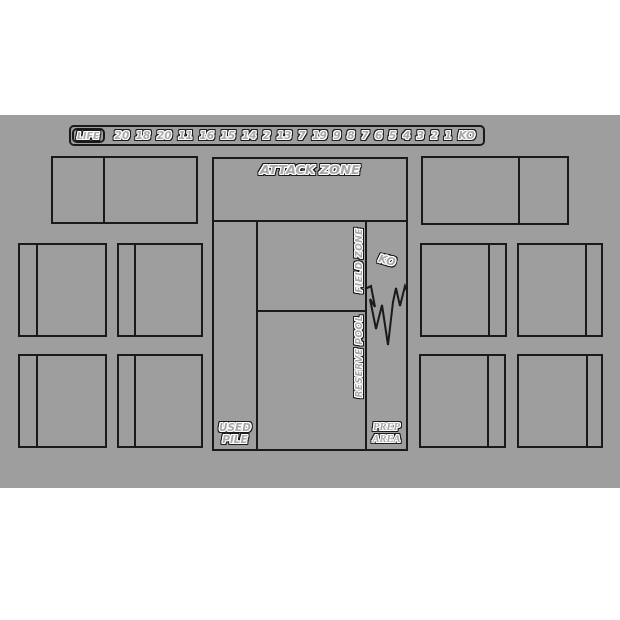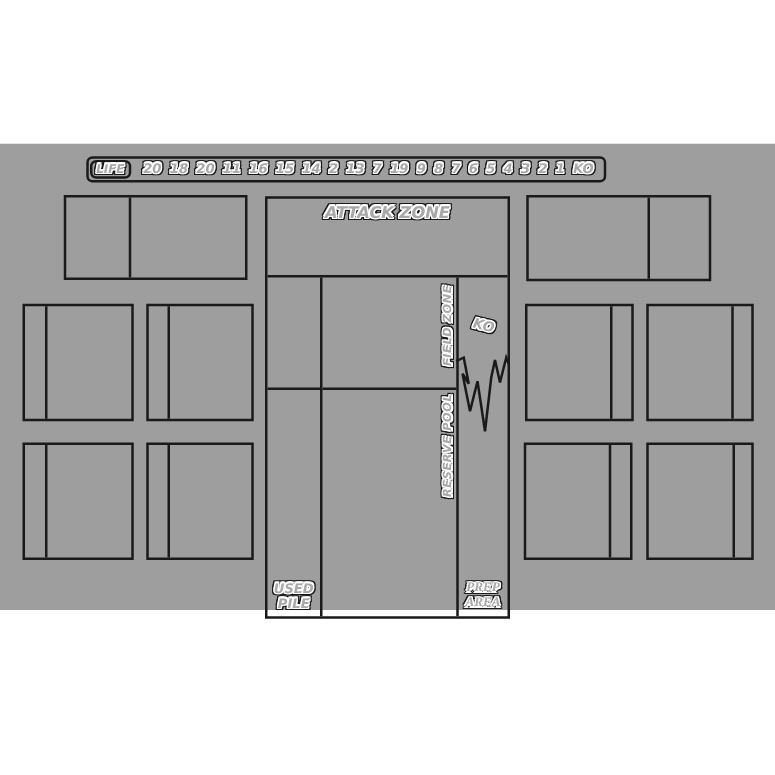--- a/index.html
+++ b/index.html
@@ -37,27 +37,27 @@
   }
   .life-values{
     flex:1;display:flex;justify-content:space-between;align-items:flex-start;
     padding:0 8px 0 10px;font-size:10.5px;line-height:1;
   }
   
   .slot{position:absolute;border:2px solid var(--ink);box-sizing:border-box;}
   .slot-divider{position:absolute;top:0;bottom:0;width:2px;background:var(--ink);}
   
   .central{
-    position:absolute;left:212px;top:42px;width:196px;height:338px;box-sizing:border-box;
+    position:absolute;left:212px;top:42px;width:196px;height:294px;box-sizing:border-box;
     border:2px solid var(--ink);display:flex;flex-direction:column;
   }
   .attack-zone{height:61px;border-bottom:2px solid var(--ink);text-align:center;}
   .attack-label{display:inline-block;margin-top:4px;font-size:13px;line-height:1;}
   .board-lower{flex:1;display:flex;min-height:0;}
-  .col-left{width:44px;box-sizing:border-box;border-right:2px solid var(--ink);display:flex;flex-direction:column;}
+  .col-left{width:44px;box-sizing:border-box;border-right:2px solid var(--ink);display:flex;flex-direction:row;}
   .col-left-top{height:88px;border-bottom:2px solid var(--ink);}
   .col-left-bottom{flex:1;display:flex;align-items:flex-end;justify-content:center;padding-bottom:4px;}
   .col-mid{width:109px;box-sizing:border-box;border-right:2px solid var(--ink);display:flex;flex-direction:column;}
   .field-zone{height:88px;border-bottom:2px solid var(--ink);position:relative;}
   .reserve-pool{flex:1;position:relative;}
   .vlabel{
     position:absolute;right:1px;writing-mode:vertical-rl;transform:rotate(180deg);
     font-size:9px;line-height:1;letter-spacing:0.5px;
   }
   .vlabel.top6{top:6px;}

